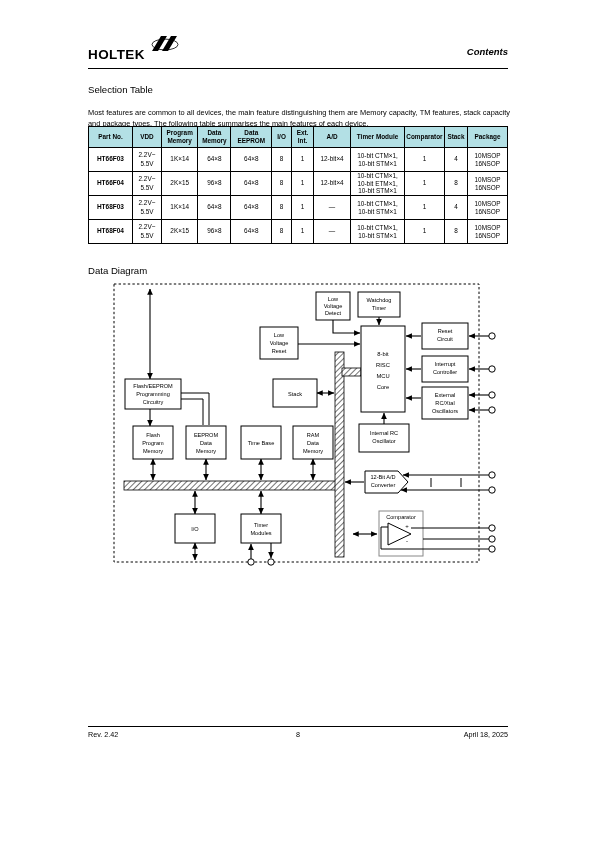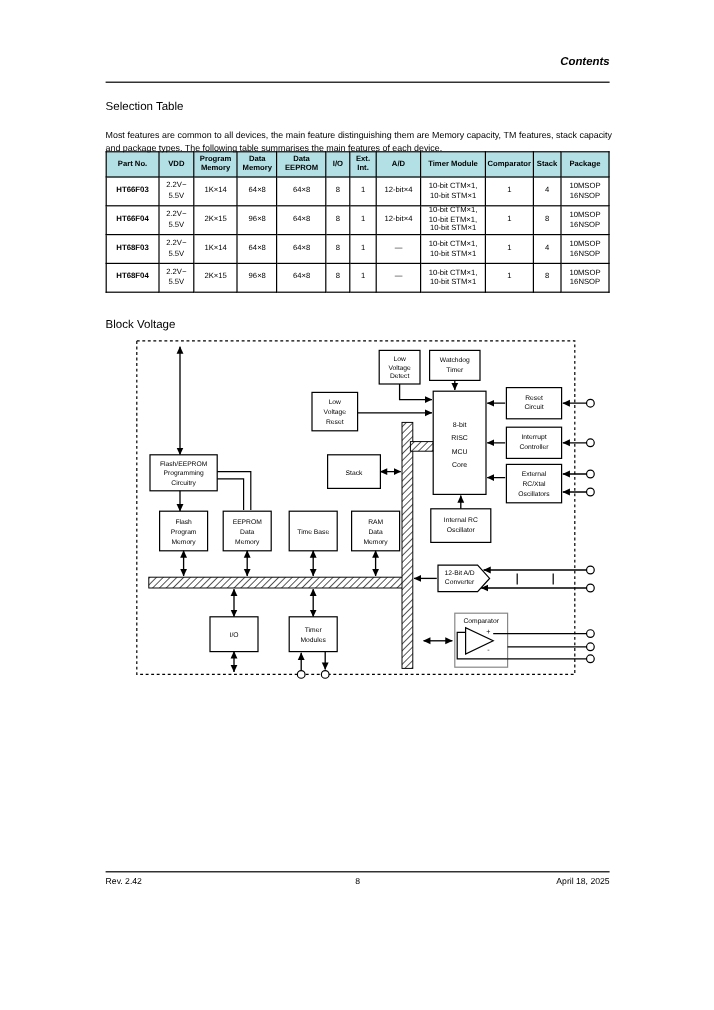--- a/index.html
+++ b/index.html
@@ -165,20 +165,30 @@
   .footer .f-left  { position: absolute; left: 0;  top: 0; }
   .footer .f-mid   { position: absolute; left: 0; top: 0; width: 420px; text-align: center; }
   .footer .f-right { position: absolute; right: 0; top: 0; margin-left: 42px; }
 </style>
 </head>
 <body>
 
 <div class="page">
 
   <div class="pg-header">
+    <div class="logo-wrap">
+      <span class="logo-text">HOLTEK</span>
+      <span class="logo-mark">
+        <svg width="36" height="20" viewBox="0 0 36 20">
+          <ellipse cx="21" cy="8.5" rx="13" ry="5.4" fill="none" stroke="#000" stroke-width="0.8"></ellipse>
+          <polygon points="8,15 17,0 23,0 14,15" fill="#000"></polygon>
+          <polygon points="18,15 27,0 33,0 24,15" fill="#000"></polygon>
+        </svg>
+      </span>
+    </div>
     <div class="header-right">Contents</div>
   </div>
   <div class="header-rule"></div>
 
   <div class="sec-title" id="sel-title">Selection Table</div>
   <div class="intro">Most features are common to all devices, the main feature distinguishing them are Memory capacity, TM features, stack capacity and package types. The following table summarises the main features of each device.</div>
 
   <table class="sel-table">
     <colgroup>
       <col class="col-part">
@@ -263,21 +273,21 @@
           <td>1</td>
           <td>—</td>
           <td class=" tight">10-bit CTM×1,<br>10-bit STM×1</td>
           <td>1</td>
           <td>8</td>
           <td class=" tight">10MSOP<br>16NSOP</td>
         </tr>
       </tbody>
   </table>
 
-  <div class="sec-title" id="blk-title">Block Voltage</div>
+  <div class="sec-title" id="blk-title">Data Diagram</div>
 
   <div class="blk-wrap">
     <svg width="397" height="287" viewBox="0 0 397 287">
       <defs>
         <pattern id="hatch" width="4" height="4" patternTransform="rotate(45)" patternUnits="userSpaceOnUse">
           <rect width="4" height="4" fill="#ffffff"></rect>
           <line x1="0" y1="0" x2="0" y2="4" stroke="#000" stroke-width="1.1"></line>
         </pattern>
         <marker id="ah" markerWidth="6" markerHeight="6" refX="5.4" refY="3" orient="auto">
           <path d="M0,0.4 L5.6,3 L0,5.6 z" fill="#000"></path>

